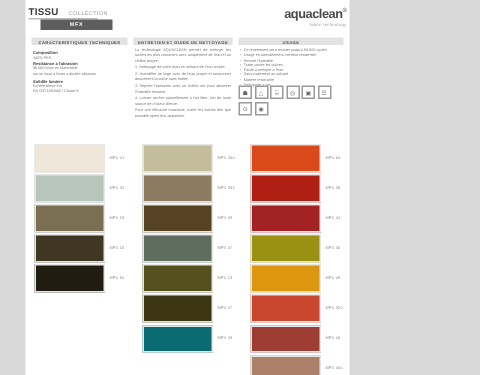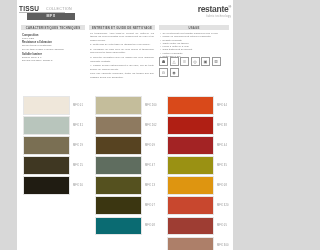--- a/index.html
+++ b/index.html
@@ -88,21 +88,21 @@
 </head>
 <body>
 
 <div class="page">
 
   <div class="hdr">
     <div class="tissu">TISSU</div>
     <div class="tissu-sub">COLLECTION</div>
     <div class="rule"></div>
     <div class="brand">
-      <div class="brand-name"><span>restante</span><span class="brand-reg">®</span></div>
+      <div class="brand-name"><span>aquaclean</span><span class="brand-reg">®</span></div>
       <div class="brand-tag">fabric technology</div>
     </div>
     <div class="tab">MFX</div>
   </div>
 
   <div class="cols">
 
     <div class="col c1">
       <div class="colhead">CARACTERISTIQUES TECHNIQUES</div>
       <div class="colbody">

